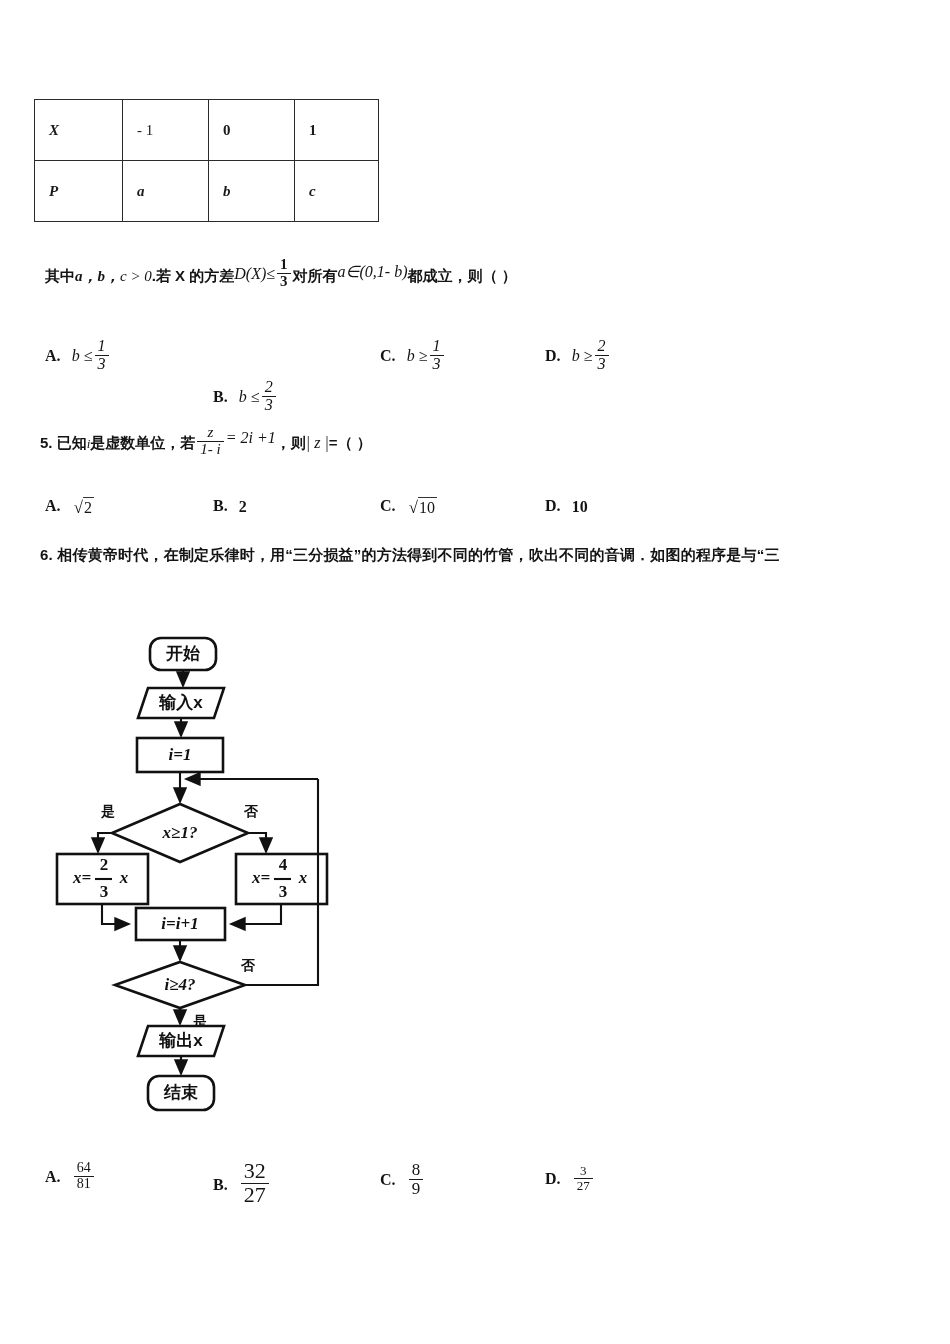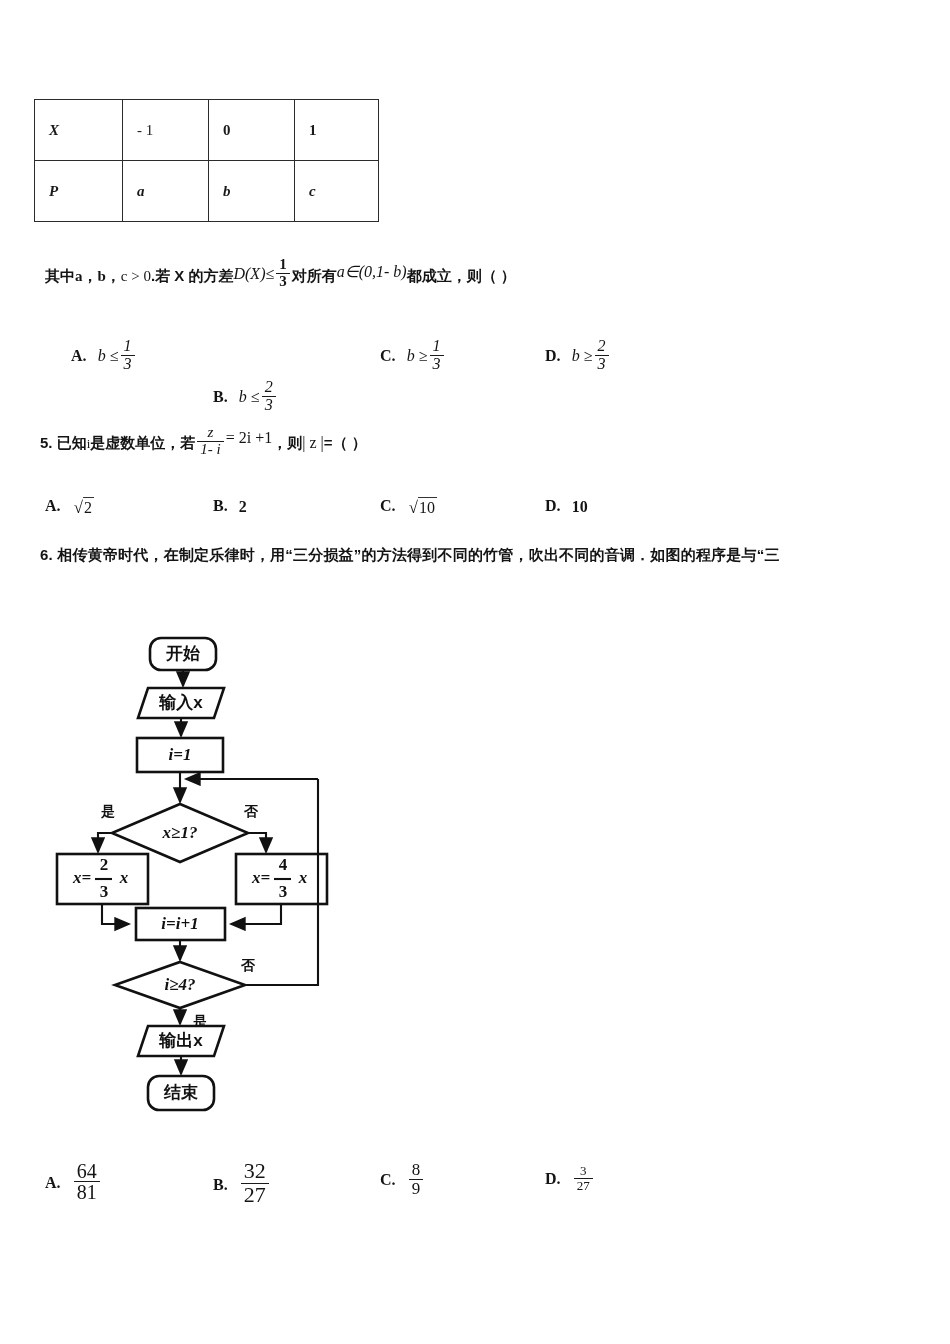--- a/index.html
+++ b/index.html
@@ -87,20 +87,21 @@
   .line {
     position: absolute;
     font-size: 15px;
     white-space: nowrap;
     font-family: "Liberation Sans", sans-serif;
     font-weight: bold;
     color: #141414;
   }
   .line .mathit {
     font-family: "Liberation Serif", serif;
+    font-style: italic;
     font-weight: normal;
     font-size: 15px;
     margin-top: 40px;
   }
 
   #q4-stem { left: 45px; top: 261px; }
   #q4-stem .inline-disp {
     font-family: "Liberation Serif", serif;
     font-style: italic;
     font-weight: normal;
@@ -227,21 +228,21 @@
         <td>b</td>
         <td>c</td>
       </tr>
     </tbody>
   </table>
 
   <div class="line" id="q4-stem">
     <span>其中</span><span class="mathit" style="font-weight:bold">a，b，</span><span class="mathit">c &gt; 0</span><span>.若 X 的方差</span><span class="inline-disp">D(X)≤</span><span class="frac" style="font-family:'Liberation Serif',serif;font-size:15px;top:-4px"><span class="num">1</span><span class="den">3</span></span><span>对所有</span><span class="interval">a∈(0,1- b)</span><span>都成立，则（  ）</span>
   </div>
 
-  <div class="opt" style="left:45px; top:340px;margin-left:26px;">
+  <div class="opt" style="left:45px; top:340px;">
     <span class="lbl">A.</span>
     <span class="val"><span>b ≤</span><span class="frac"><span class="num">1</span><span class="den">3</span></span></span>
   </div>
   <div class="opt" style="left:213px; top:340px;margin-top:41px;">
     <span class="lbl">B.</span>
     <span class="val"><span>b ≤</span><span class="frac"><span class="num">2</span><span class="den">3</span></span></span>
   </div>
   <div class="opt" style="left:380px; top:340px;">
     <span class="lbl">C.</span>
     <span class="val"><span>b ≥</span><span class="frac"><span class="num">1</span><span class="den">3</span></span></span>
@@ -340,21 +341,21 @@
       <text class="fc-text-cn" x="141" y="416">输出x</text>
       <line class="fc-line" x1="141" y1="430" x2="141" y2="448" marker-end="url(#ah)"></line>
 
       <rect class="fc-shape" x="108" y="450" width="66" height="34" rx="11" ry="11"></rect>
       <text class="fc-text-cn" x="141" y="468">结束</text>
     </svg>
   </div>
 
   <div class="opt" style="left:45px; top:1163px;">
     <span class="lbl">A.</span>
-    <span class="val upright" style="font-size:20px"><span class="frac"><span class="num">64</span><span class="den">81</span></span></span>
+    <span class="val upright" style="font-size:14px"><span class="frac"><span class="num">64</span><span class="den">81</span></span></span>
   </div>
   <div class="opt" style="left:213px; top:1163px;">
     <span class="lbl">B.</span>
     <span class="val upright" style="font-size:22px"><span class="frac"><span class="num">32</span><span class="den">27</span></span></span>
   </div>
   <div class="opt" style="left:380px; top:1163px;">
     <span class="lbl">C.</span>
     <span class="val upright" style="font-size:17px"><span class="frac"><span class="num">8</span><span class="den">9</span></span></span>
   </div>
   <div class="opt" style="left:545px; top:1166px;">

